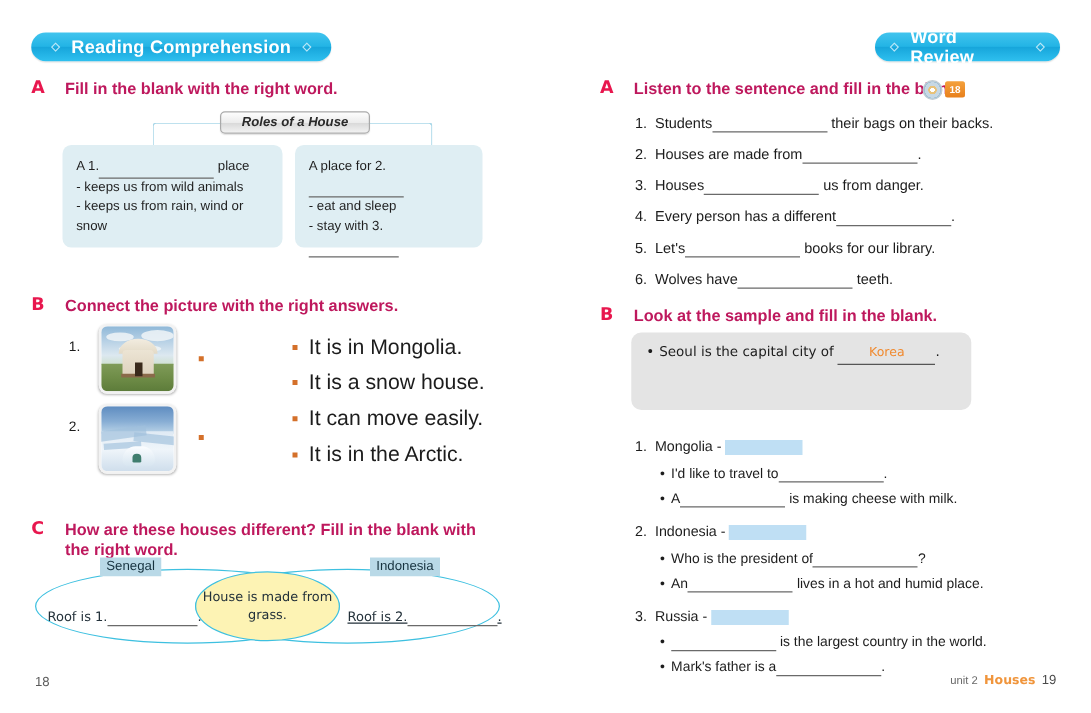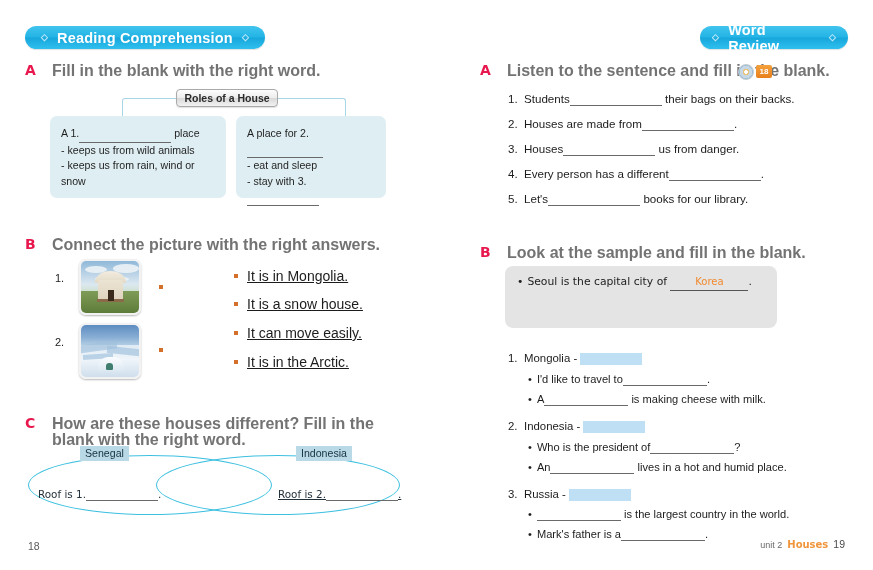--- a/index.html
+++ b/index.html
@@ -42,41 +42,42 @@
     position: absolute;
     left: 0; top: 0;
     color: #e8174e;
     font-size: 14px;
     font-weight: bold;
     font-family: "DejaVu Sans", sans-serif;
   }
   .sec-title {
     position: absolute;
     left: 27px; top: 1px;
-    color: #737373;
-    font-size: 16px;
+    color: #be185d;
+    font-size: 13px;
     font-weight: bold;
     line-height: 16px;
     width: 330px;
   }
 
   
   #roles-head {
     position: absolute;
     left: 176px; top: 89px;
-    width: 102px; height: 18px;
+    width: 120px; height: 18px;
     border: 1px solid #a9a9a9;
     border-radius: 4px;
     background: linear-gradient(180deg,#fdfdfd 0%, #ececec 50%, #d8d8d8 51%, #f2f2f2 100%);
     font-size: 10.5px;
     font-weight: bold;
     color: #2a2a2a;
     display: flex; align-items: center; justify-content: center;
     z-index: 3;
     box-shadow: 0 1px 1px rgba(0,0,0,.12);
+    font-style: italic;
   }
   #roles-connector {
     position: absolute;
     left: 122px; top: 98px;
     width: 224px; height: 18px;
     border: 1px solid #a9d7e8;
     border-bottom: none;
     border-radius: 3px 3px 0 0;
     z-index: 1;
   }
@@ -139,24 +140,23 @@
   .igloo-hole { position:absolute; left:43%; top:74%; width:13%; height:13%;
     background:#3f7d6e; border-radius:45% 45% 15% 15%; }
 
   .conn-dot {
     position: absolute;
     width: 4px; height: 4px;
     background: #d4702a;
   }
   .answer {
     position: absolute;
-    font-size: 14px;
-    color: #1c1c1c;
-    white-space: nowrap;
-    text-decoration: underline;
+    font-size: 17px;
+    color: #1c1c1c;
+    white-space: nowrap;
   }
   .answer .bul {
     display: inline-block;
     width: 4px; height: 4px;
     background: #d4702a;
     vertical-align: middle;
     margin-right: 9px;
     margin-bottom: 2px;
   }
 
@@ -405,20 +405,23 @@
   </div>
 
   <div class="sec" style="left:25px; top:415px; width:360px;">
     <span class="sec-letter">C</span>
     <span class="sec-title">How are these houses different? Fill in the blank with the right word.</span>
   </div>
 
   <div id="venn-wrap">
     <div class="venn-ell" id="venn-left"></div>
     <div class="venn-ell" id="venn-right"></div>
+    <div id="venn-mid">
+      <span>House is made from grass.</span>
+    </div>
     <div class="venn-tag" id="venn-tag-left">Senegal</div>
     <div class="venn-tag" id="venn-tag-right">Indonesia</div>
 
     <div class="venn-text" id="venn-text-left">
       <span>Roof is 1.</span><span class="blank-u" style="width:72px;">&nbsp;</span><span>.</span>
     </div>
     <div class="venn-text" id="venn-text-right">
       <span>Roof is 2.</span><span class="blank-u" style="width:72px;">&nbsp;</span><span>.</span>
     </div>
   </div>
@@ -439,20 +442,23 @@
     <span class="n">2.</span><span>Houses are made from</span><span class="blank-u" style="width:92px;">&nbsp;</span><span>.</span>
   </div>
   <div class="sentence" style="top:142px;">
     <span class="n">3.</span><span>Houses</span><span class="blank-u" style="width:92px;">&nbsp;</span> <span>us from danger.</span>
   </div>
   <div class="sentence" style="top:167px;">
     <span class="n">4.</span><span>Every person has a different</span><span class="blank-u" style="width:92px;">&nbsp;</span><span>.</span>
   </div>
   <div class="sentence" style="top:192px;">
     <span class="n">5.</span><span>Let's</span><span class="blank-u" style="width:92px;">&nbsp;</span> <span>books for our library.</span>
+  </div>
+  <div class="sentence" style="top:217px;">
+    <span class="n">6.</span><span>Wolves have</span><span class="blank-u" style="width:92px;">&nbsp;</span> <span>teeth.</span>
   </div>
 
   <div class="sec" style="left:480px; top:244px; width:380px;">
     <span class="sec-letter">B</span>
     <span class="sec-title">Look at the sample and fill in the blank.</span>
   </div>
 
   <div id="sample-box">
     <div class="sample-line">
       <span class="bul">•</span><span>Seoul is the capital city of</span>

